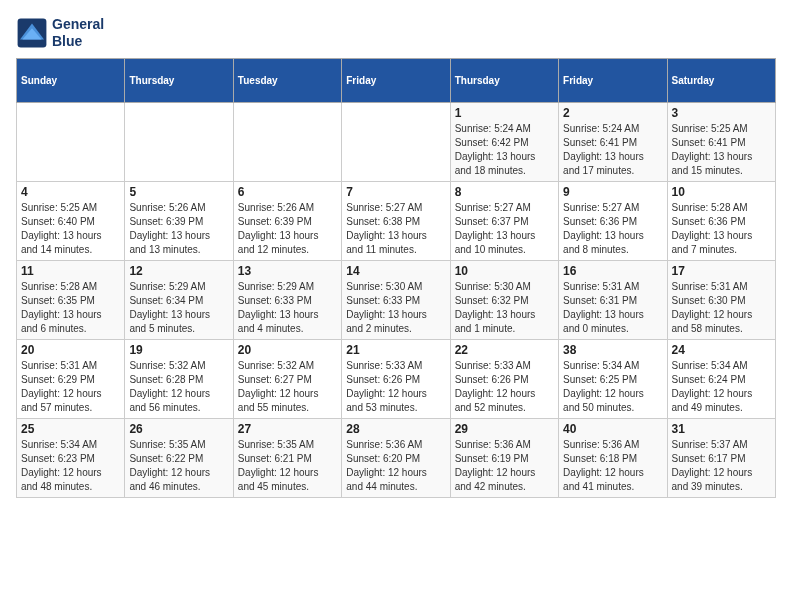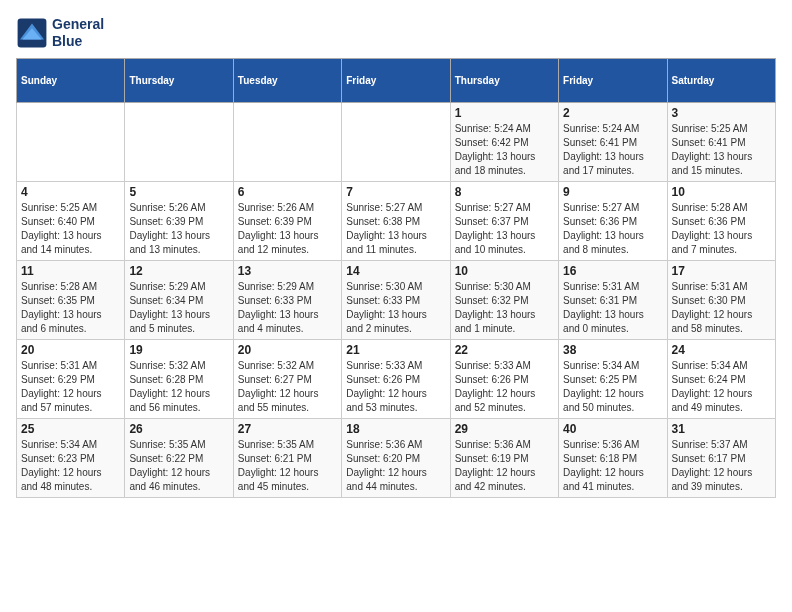--- a/index.html
+++ b/index.html
@@ -310,21 +310,21 @@
 and 46 minutes.</div>
         </td>
         <td>
           <span class="day-number">27</span>
           <div class="day-info" style="white-space: pre-line;">Sunrise: 5:35 AM
 Sunset: 6:21 PM
 Daylight: 12 hours
 and 45 minutes.</div>
         </td>
         <td>
-          <span class="day-number">18</span>
+          <span class="day-number">28</span>
           <div class="day-info" style="white-space: pre-line;">Sunrise: 5:36 AM
 Sunset: 6:20 PM
 Daylight: 12 hours
 and 44 minutes.</div>
         </td>
         <td>
           <span class="day-number">29</span>
           <div class="day-info" style="white-space: pre-line;">Sunrise: 5:36 AM
 Sunset: 6:19 PM
 Daylight: 12 hours

